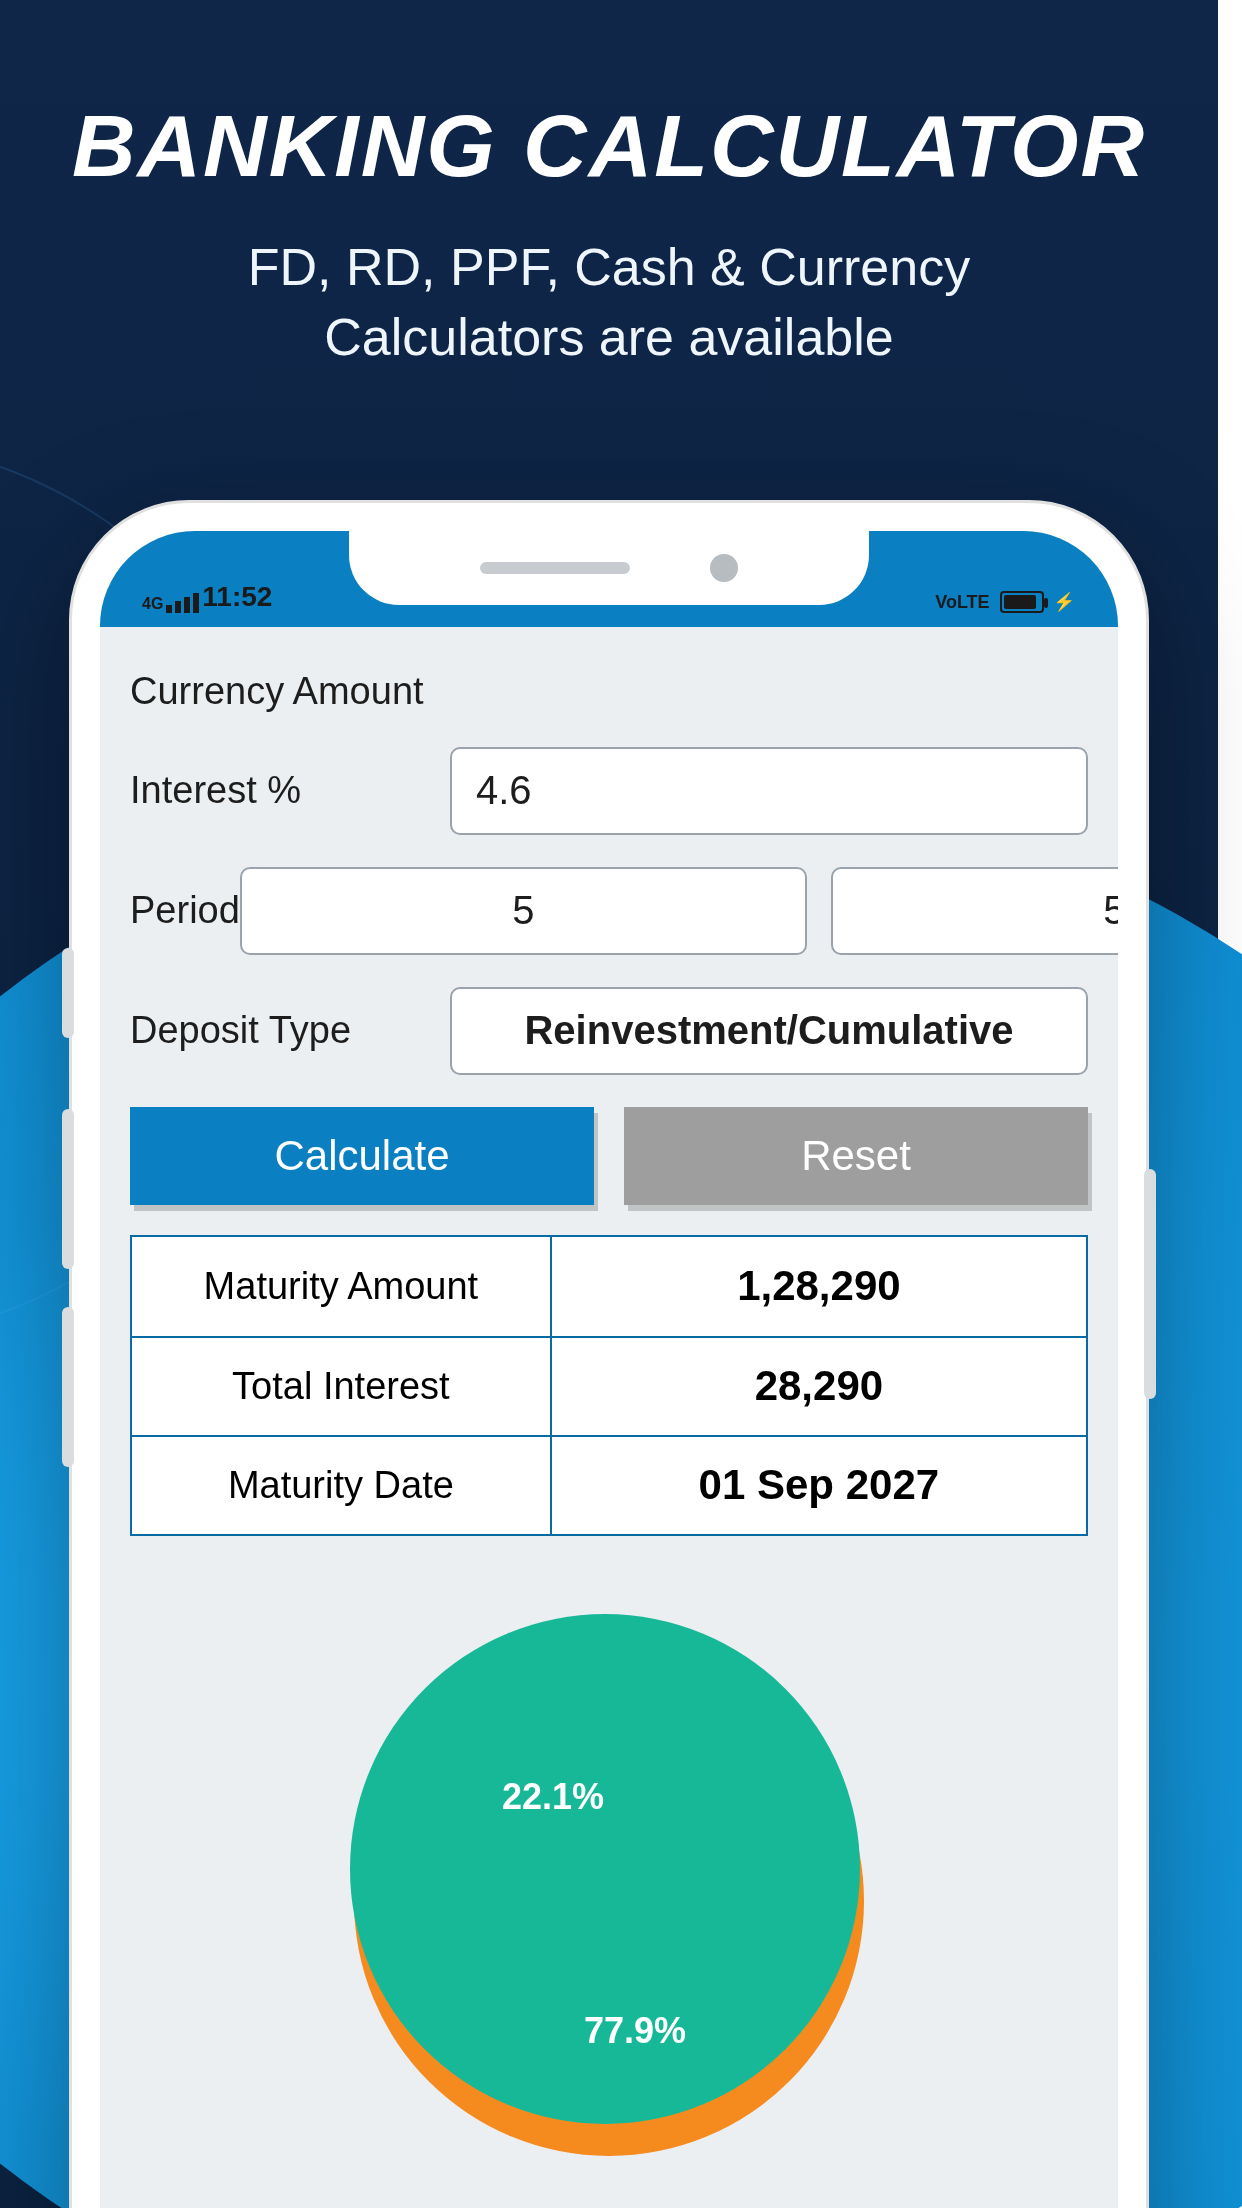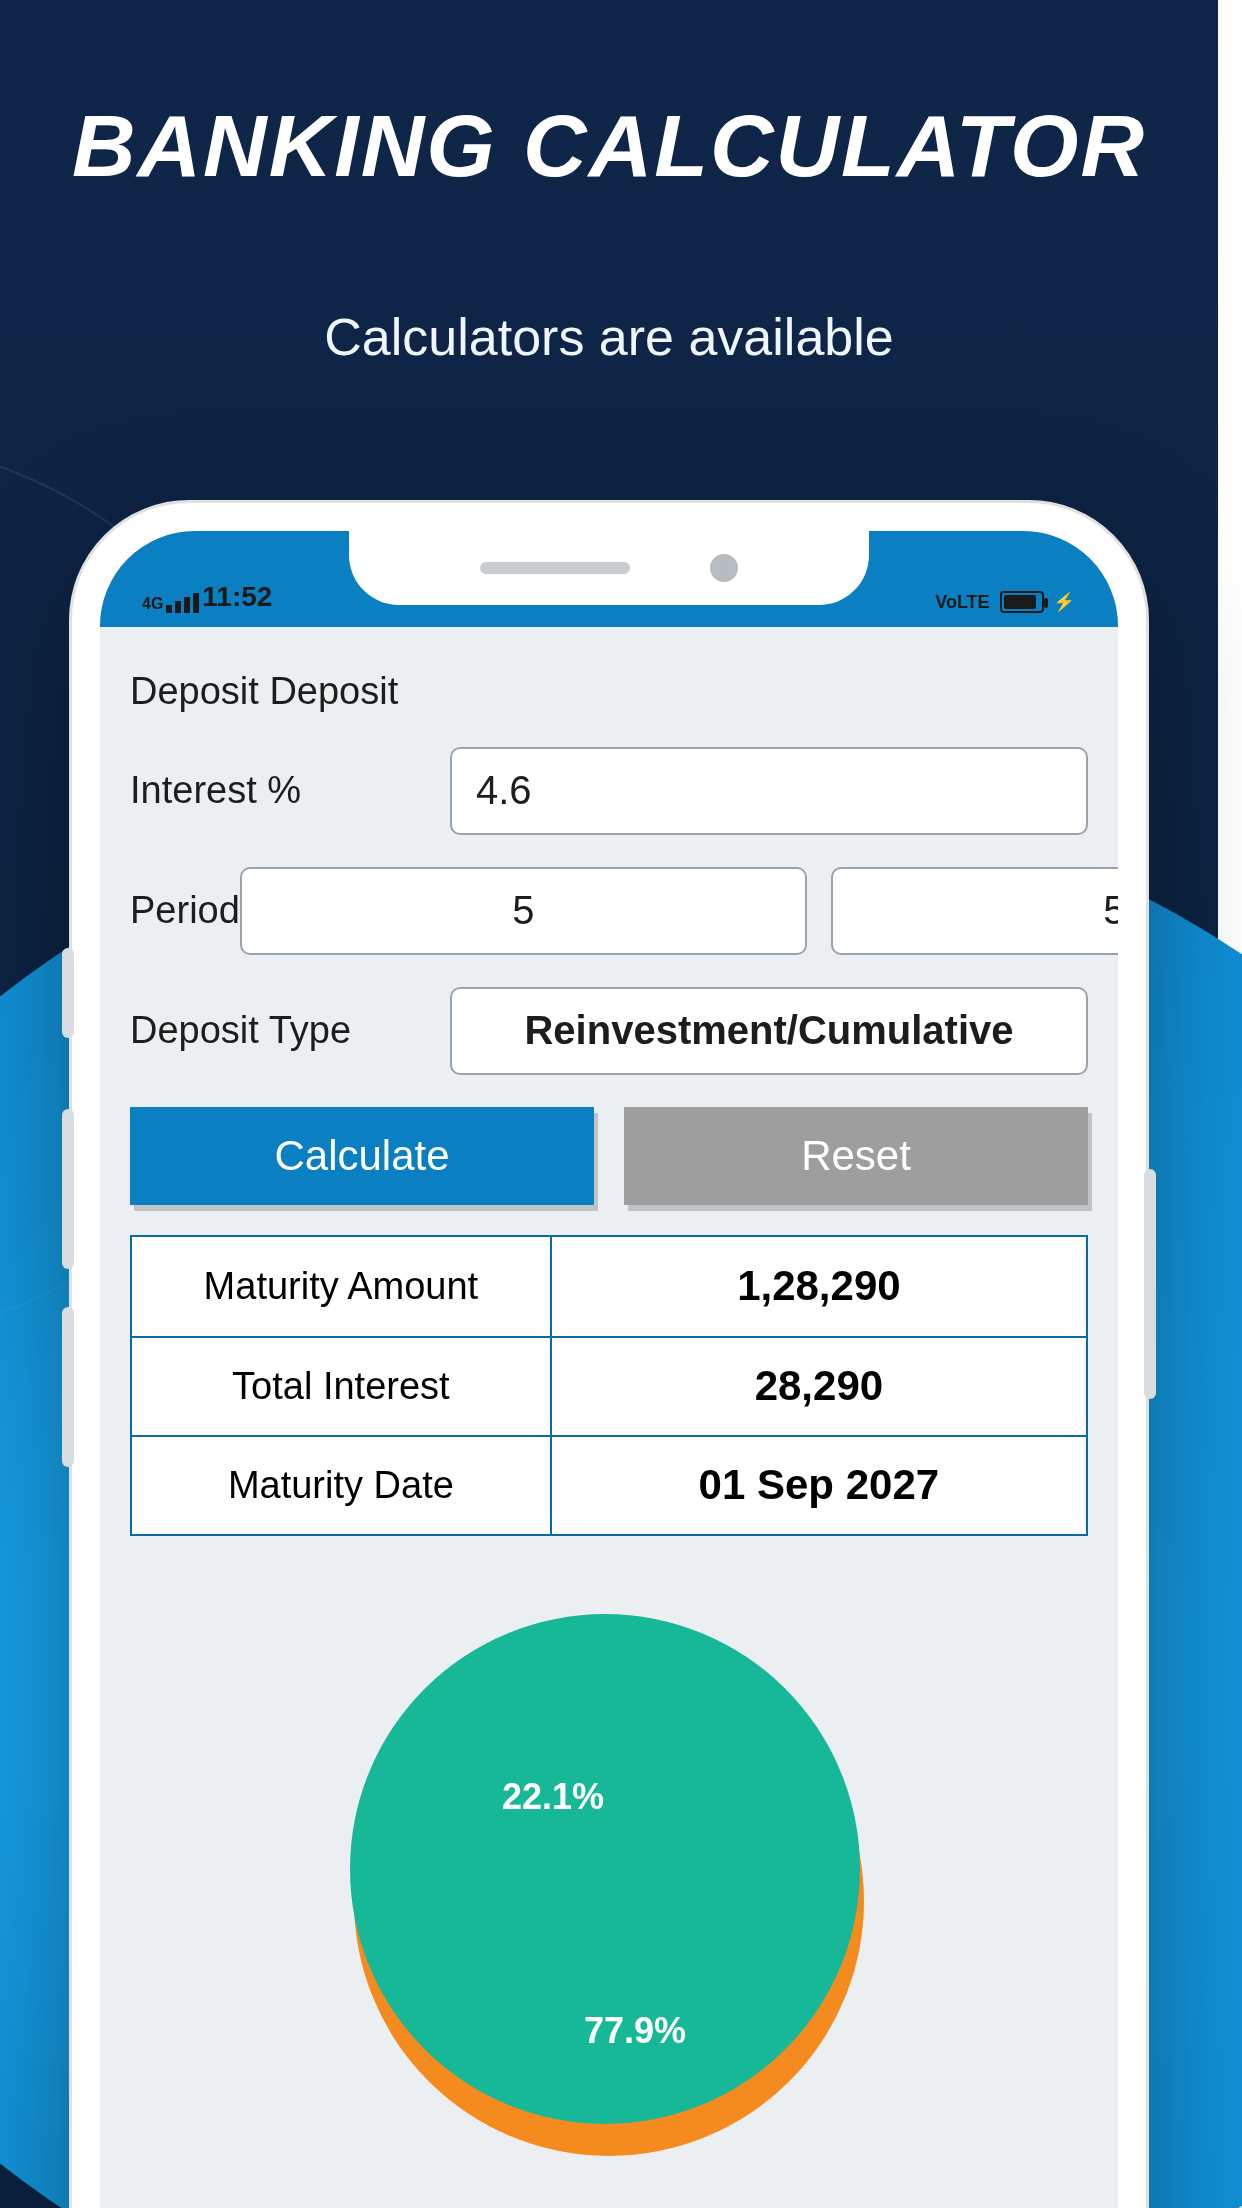--- a/index.html
+++ b/index.html
@@ -104,21 +104,21 @@
 </head>
 <body>
 <div class="page">
   <div class="bg-top"></div>
   <div class="bg-wave"></div>
   <div class="bg-wave2"></div>
 
   <div class="headline">
     <h1>BANKING CALCULATOR</h1>
     <div class="sub">
-      <br>
+      <span>FD, RD, PPF, Cash &amp; Currency</span><br>
       <span>Calculators are available</span>
     </div>
   </div>
 
   <div class="phone">
     <div class="side-btn sb1"></div>
     <div class="side-btn sb2"></div>
     <div class="side-btn sb3"></div>
     <div class="side-btn sb4"></div>
 
@@ -144,21 +144,21 @@
           <span class="batt">
               <i></i>
             </span>
           <span>⚡</span>
         </div>
       </div>
 
 
       <div class="content">
         <div class="row">
-          <div class="lbl">Deposit Deposit</div>
+          <div class="lbl">Currency Amount</div>
         </div>
         <div class="row">
           <div class="lbl">Interest %</div>
           <input class="field" value="4.6" style="">
         </div>
         <div class="row">
           <div class="lbl">Period</div>
           <div class="period-group">
             <input class="field" value="5" style="">
             <input class="field" value="5" style="">

